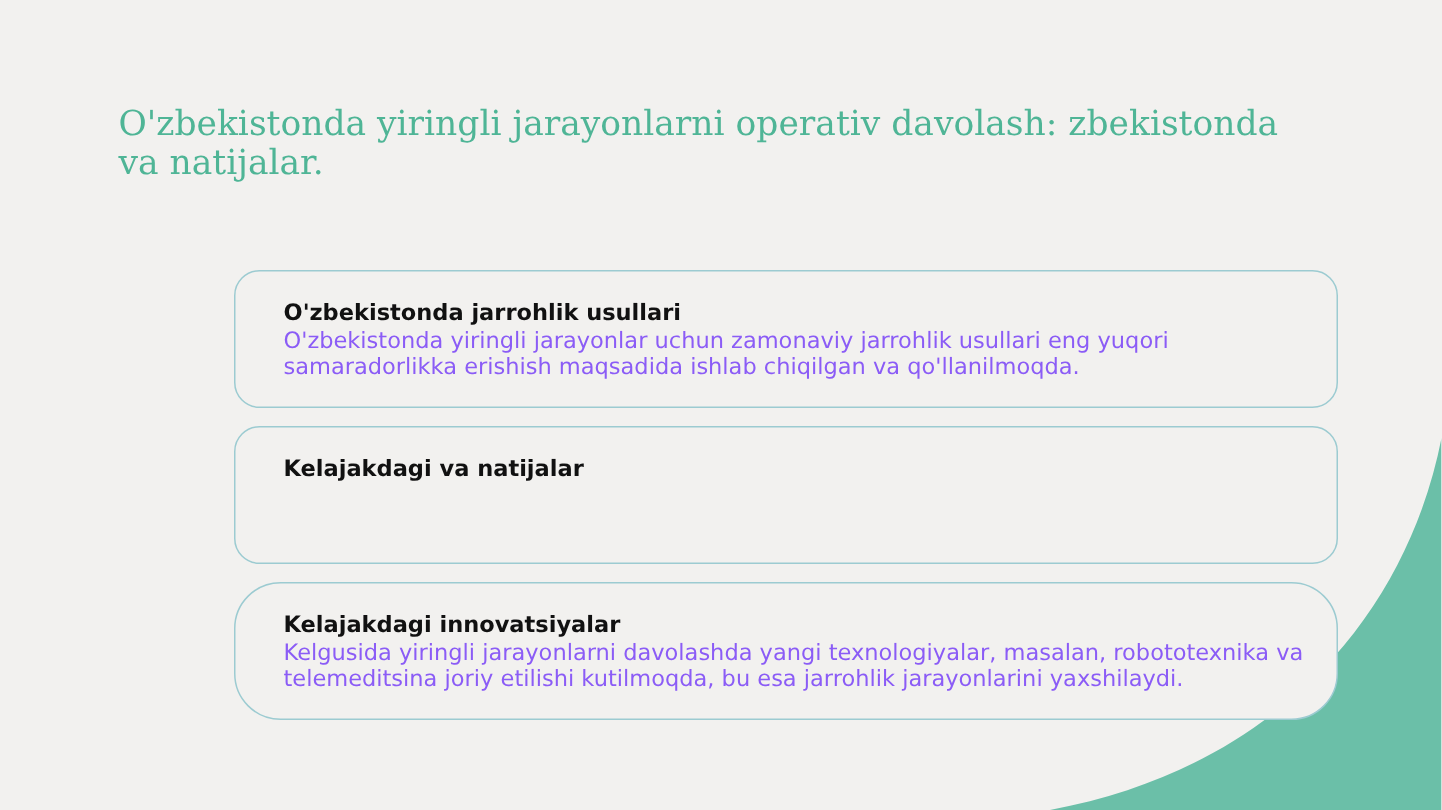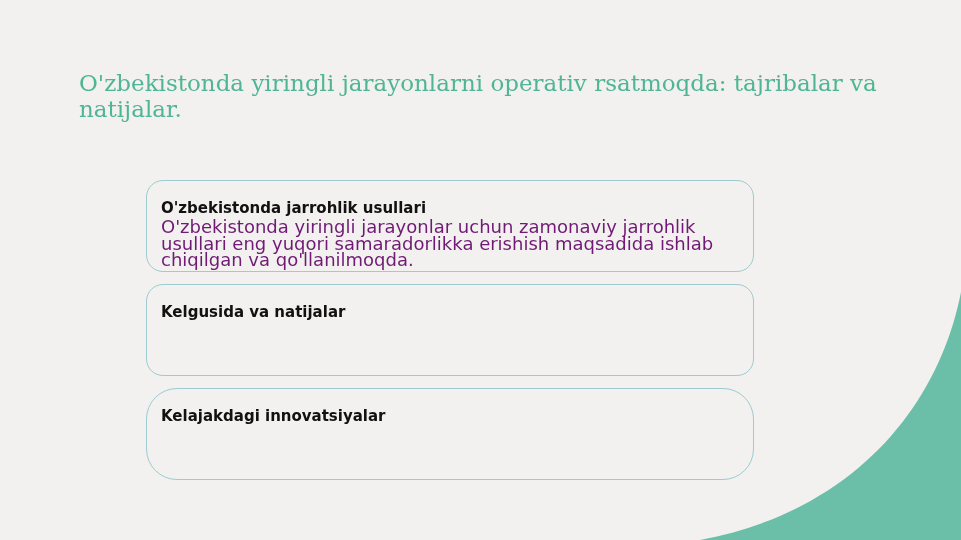--- a/index.html
+++ b/index.html
@@ -29,62 +29,63 @@
       width: 800px;
       margin: 0;
       font-family: "DejaVu Serif", serif;
       font-weight: normal;
       font-size: 23px;
       line-height: 26px;
       color: #4fb596;
     }
     .card {
       position: absolute;
-      left: 146px;
-      width: 608px;
+      left: 156px;
+      width: 736px;
       height: 92px;
       border: 1px solid #9ccbd1;
       border-radius: 17px;
       background: #f2f1ef;
       box-sizing: border-box;
-      padding: 19px 22px 0 14px;
+      padding: 19px 22px 0 32px;
     }
     .card-title {
       margin: 0;
       font-family: "DejaVu Sans", sans-serif;
       font-weight: bold;
       font-size: 15px;
       line-height: 17px;
       color: #111111;
     }
     .card-text {
       margin: 2px 0 0 0;
       font-family: "DejaVu Sans", sans-serif;
-      font-size: 18px;
+      font-size: 15px;
       line-height: 16.5px;
-      color: #701a75;
+      color: #8b5cf6;
     }
     #card-0 { top: 180px; }
     #card-1 { top: 284px; }
     #card-2 { top: 388px; }
     #card-2 { padding-top: 19px; border-radius: 31px; }
   </style>
 </head>
 <body>
 
 <svg class="decor" viewBox="0 0 961 540" xmlns="http://www.w3.org/2000/svg">
   <path d="M961,292 C940,400 860,510 700,540 L961,540 Z" fill="#6bbfa8"></path>
 </svg>
 
-<h1 class="title">O'zbekistonda yiringli jarayonlarni operativ rsatmoqda: tajribalar va natijalar.</h1>
+<h1 class="title">O'zbekistonda yiringli jarayonlarni operativ davolash: zbekistonda va natijalar.</h1>
 
 <div class="card" id="card-0">
   <h2 class="card-title">O'zbekistonda jarrohlik usullari</h2>
   <p class="card-text">O'zbekistonda yiringli jarayonlar uchun zamonaviy jarrohlik usullari eng yuqori samaradorlikka erishish maqsadida ishlab chiqilgan va qo'llanilmoqda.</p>
 </div>
 
 <div class="card" id="card-1">
-  <h2 class="card-title">Kelgusida va natijalar</h2>
+  <h2 class="card-title">Kelajakdagi va natijalar</h2>
 </div>
 
 <div class="card" id="card-2">
   <h2 class="card-title">Kelajakdagi innovatsiyalar</h2>
+  <p class="card-text">Kelgusida yiringli jarayonlarni davolashda yangi texnologiyalar, masalan, robototexnika va telemeditsina joriy etilishi kutilmoqda, bu esa jarrohlik jarayonlarini yaxshilaydi.</p>
 </div>
 
 </body></html>

